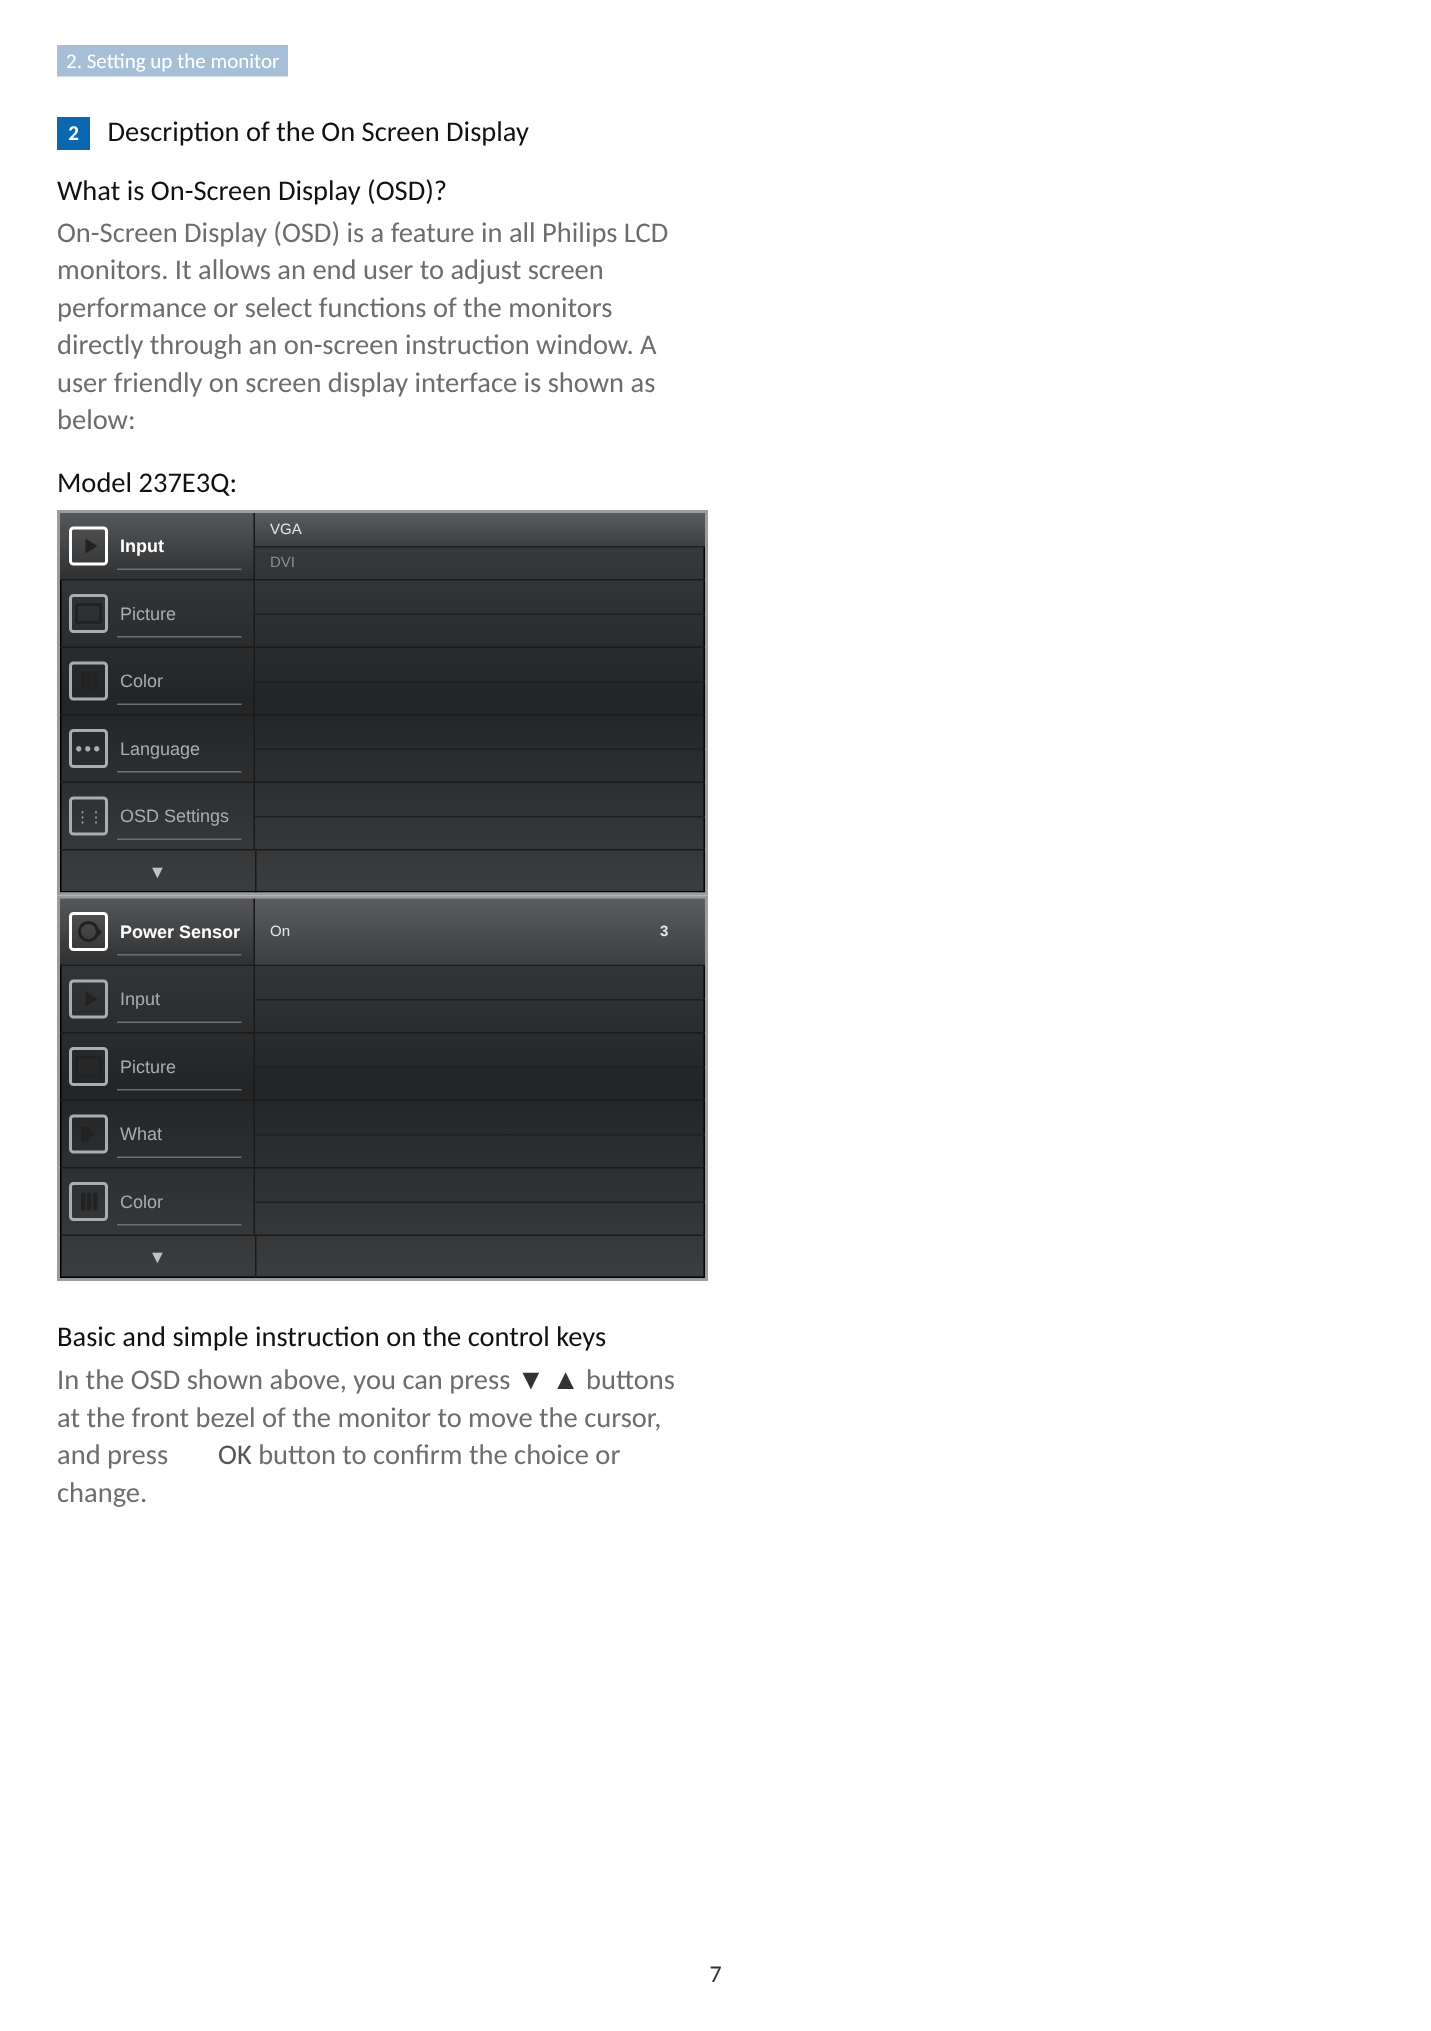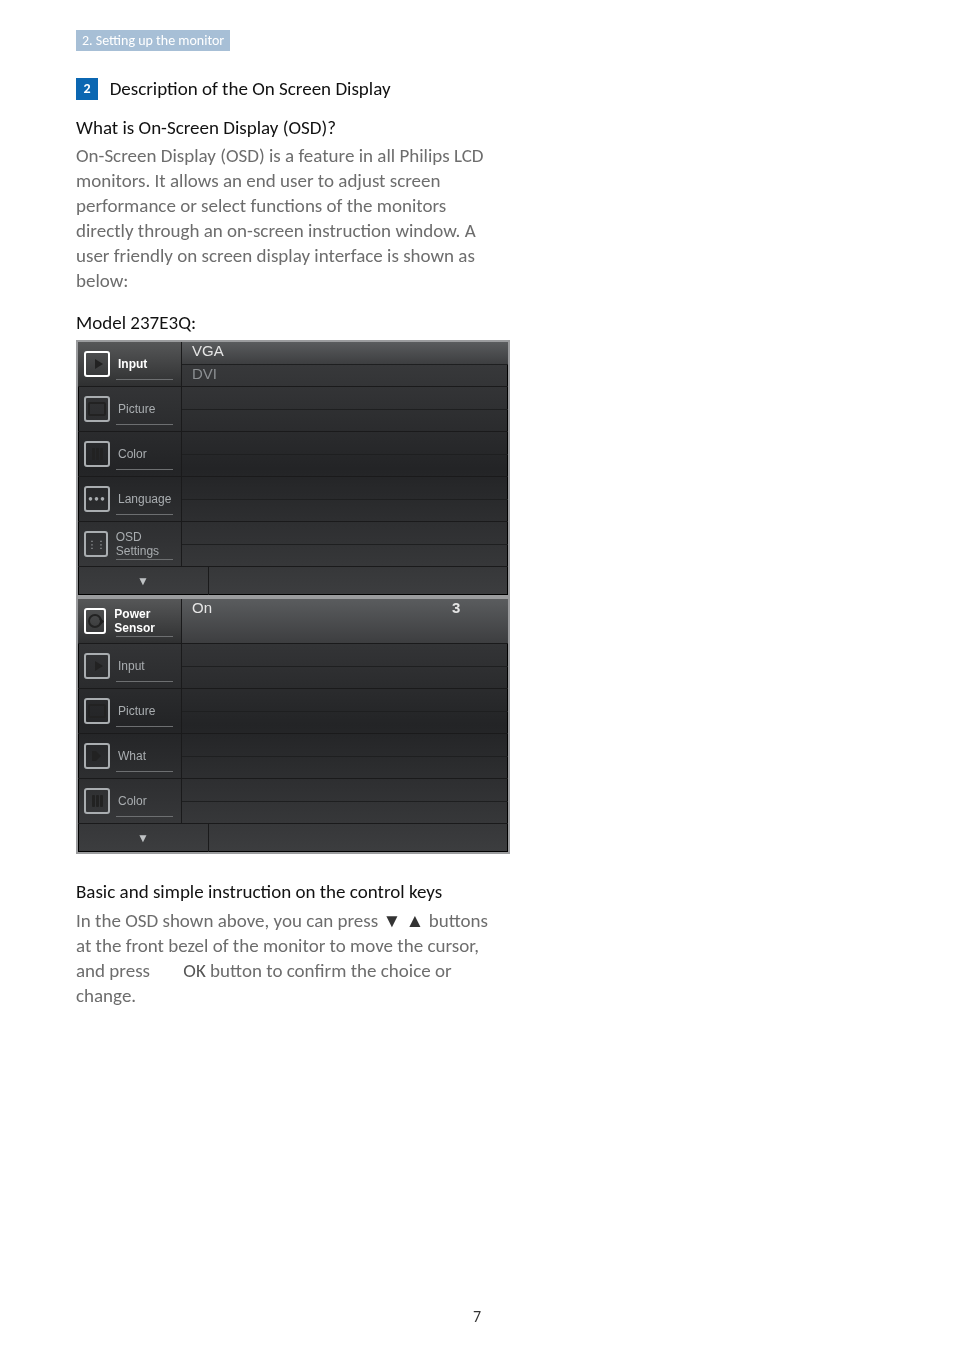--- a/index.html
+++ b/index.html
@@ -5,21 +5,21 @@
   html, body {
     margin: 0;
     padding: 0;
     background: #fff;
     font-family: "Gill Sans", "Gill Sans MT", "Lucida Sans", "Segoe UI", Calibri, Arial, sans-serif;
     color: #222;
   }
   .page {
     width: 954px;
     min-height: 1354px;
-    padding: 30px 55px 30px 76px;
+    padding: 30px 55px 30px 38px;
     box-sizing: border-box;
     position: relative;
   }
   .breadcrumb {
     background: #a7bfd6;
     color: #fff;
     font-size: 14px;
     padding: 2px 6px;
     display: inline-block;
     margin-bottom: 10px;
@@ -73,21 +73,21 @@
     box-shadow: 0 0 0 1px #000 inset;
   }
   .osd-row {
     display: flex;
     align-items: stretch;
     height: 44px;
     border-bottom: 1px solid #1a1a1b;
   }
   .osd-row:last-of-type { border-bottom:none; }
   .osd-left {
-    width: 104px;
+    width: 130px;
     display: flex;
     align-items: center;
     gap: 8px;
     padding-left: 6px;
     box-sizing: border-box;
     border-right: 1px solid #1a1a1b;
     position: relative;
   }
   .osd-left .underline {
     position:absolute;
@@ -119,22 +119,23 @@
   }
   .osd-left.selected .osd-iconbox { border-color:#fff; }
   .osd-right {
     flex: 1;
     display: flex;
     flex-direction: column;
   }
   .osd-sub {
     flex:1;
     display:flex;
+    align-items:center;
     color:#8c8f92;
-    font-size:15px;
+    font-size:10px;
     font-family: Arial, sans-serif;
     border-bottom:1px solid #1e1f20;
     position: relative;
   }
   .osd-sub:last-child { border-bottom:none; }
   .osd-sub.sel { color:#e5e5e5; background:linear-gradient(180deg,#5a5c5e 0%,#3d3e40 100%); }
   .osd-sub .k { width:130px; padding-left:10px; }
   .osd-sub .v {
     position:absolute;
     left:270px;

